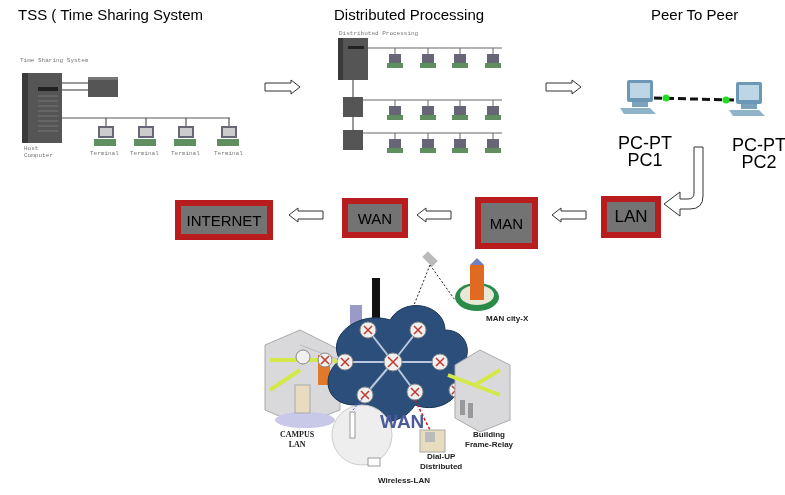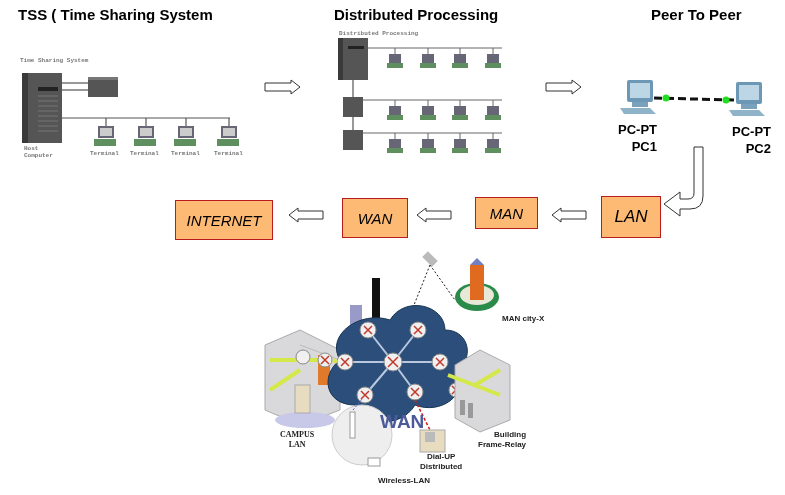--- a/index.html
+++ b/index.html
@@ -1,23 +1,23 @@
 <!DOCTYPE html>
 <html><head>
 <meta charset="utf-8">
 <style>
   html, body { margin:0; padding:0; background:#fff; }
   body { width:785px; height:495px; position:relative; overflow:hidden;
          font-family:"Liberation Sans", sans-serif; color:#000; }
-  .abs { position:absolute;font-weight:bold; }
+  .abs { position:absolute; }
   .title { font-size:15px; white-space:nowrap; }
   .mono { font-family:"Liberation Mono", monospace; font-size:6px; color:#777; white-space:nowrap; }
-  .box { position:absolute; border:1px solid #b91c1c; background:#fdba74; display:flex;
-         align-items:center; justify-content:center; font-size:15px; box-sizing:border-box;font-style:italic; }
-  .pclabel { font-size:13px; text-align:right; line-height:17px; white-space:nowrap; }
+  .box { position:absolute; border:6px solid #b91c1c; background:#737373; display:flex;
+         align-items:center; justify-content:center; font-size:15px; box-sizing:border-box; }
+  .pclabel { font-size:18px; text-align:center; line-height:17px; white-space:nowrap;margin-top:14px; }
   .wanlbl { font-size:8px; font-weight:bold; color:#222; text-align:center; line-height:10px; white-space:nowrap; }
   svg { position:absolute; overflow:visible; }
 </style>
 </head>
 <body>
 
 <div class="abs title" style="left:18px;top:6px;">TSS ( Time Sharing System</div>
 <div class="abs title" style="left:334px;top:6px;">Distributed Processing</div>
 <div class="abs title" style="left:651px;top:6px;text-align:right;">Peer To Peer</div>
 
@@ -209,21 +209,21 @@
 </svg>
 
 <div class="box" style="left:175px;top:200px;width:98px;height:40px;">INTERNET</div>
 <svg style="left:288px;top:207px;" width="40" height="16">
   <path d="M35,4 H10 V1 L1,8 L10,15 V12 H35 Z" fill="#fff" stroke="#333" stroke-width="1"></path>
 </svg>
 <div class="box" style="left:342px;top:198px;width:66px;height:40px;">WAN</div>
 <svg style="left:416px;top:207px;" width="40" height="16">
   <path d="M35,4 H10 V1 L1,8 L10,15 V12 H35 Z" fill="#fff" stroke="#333" stroke-width="1"></path>
 </svg>
-<div class="box" style="left:475px;top:197px;width:63px;height:32px;">MAN</div>
+<div class="box" style="left:475px;top:197px;width:63px;height:52px;">MAN</div>
 <svg style="left:551px;top:207px;" width="40" height="16">
   <path d="M35,4 H10 V1 L1,8 L10,15 V12 H35 Z" fill="#fff" stroke="#333" stroke-width="1"></path>
 </svg>
 <div class="box" style="left:601px;top:196px;width:60px;height:42px;font-size:17px;">LAN</div>
 
 <div>
   <svg style="left:0;top:0;" width="785" height="495">
 
     <g>
       <path d="M265,345 L300,330 L340,350 L340,410 L300,425 L265,410 Z" fill="#d9d9dc" stroke="#aaa"></path>
@@ -311,22 +311,22 @@
       <rect x="420" y="430" width="25" height="22" fill="#e8dcc0" stroke="#aaa"></rect>
       <rect x="425" y="432" width="10" height="10" fill="#bbb"></rect>
     </g>
     <text x="380" y="428" font-family="Liberation Sans, sans-serif" font-size="19" font-weight="bold" fill="#4a5a9a">WAN</text>
   </svg>
   <div class="abs wanlbl" style="left:280px;top:430px;font-family:Liberation Serif, serif;">
     <div>CAMPUS</div>
     <div>LAN</div>
   </div>
   <div class="abs wanlbl" style="left:335px;top:476px;margin-left:43px;">Wireless-LAN</div>
-  <div class="abs wanlbl" style="left:454px;top:314px;padding-left:48px;">MAN city-X</div>
-  <div class="abs wanlbl" style="left:478px;top:430px;text-align:right;">
+  <div class="abs wanlbl" style="left:438px;top:314px;padding-left:48px;">MAN city-X</div>
+  <div class="abs wanlbl" style="left:465px;top:430px;">
     <div>Building</div>
     <div>Frame-Relay</div>
   </div>
   <div class="abs wanlbl" style="left:420px;top:452px;">
     <div>Dial-UP</div>
     <div>Distributed</div>
   </div>
 </div>
 
 </body></html>

